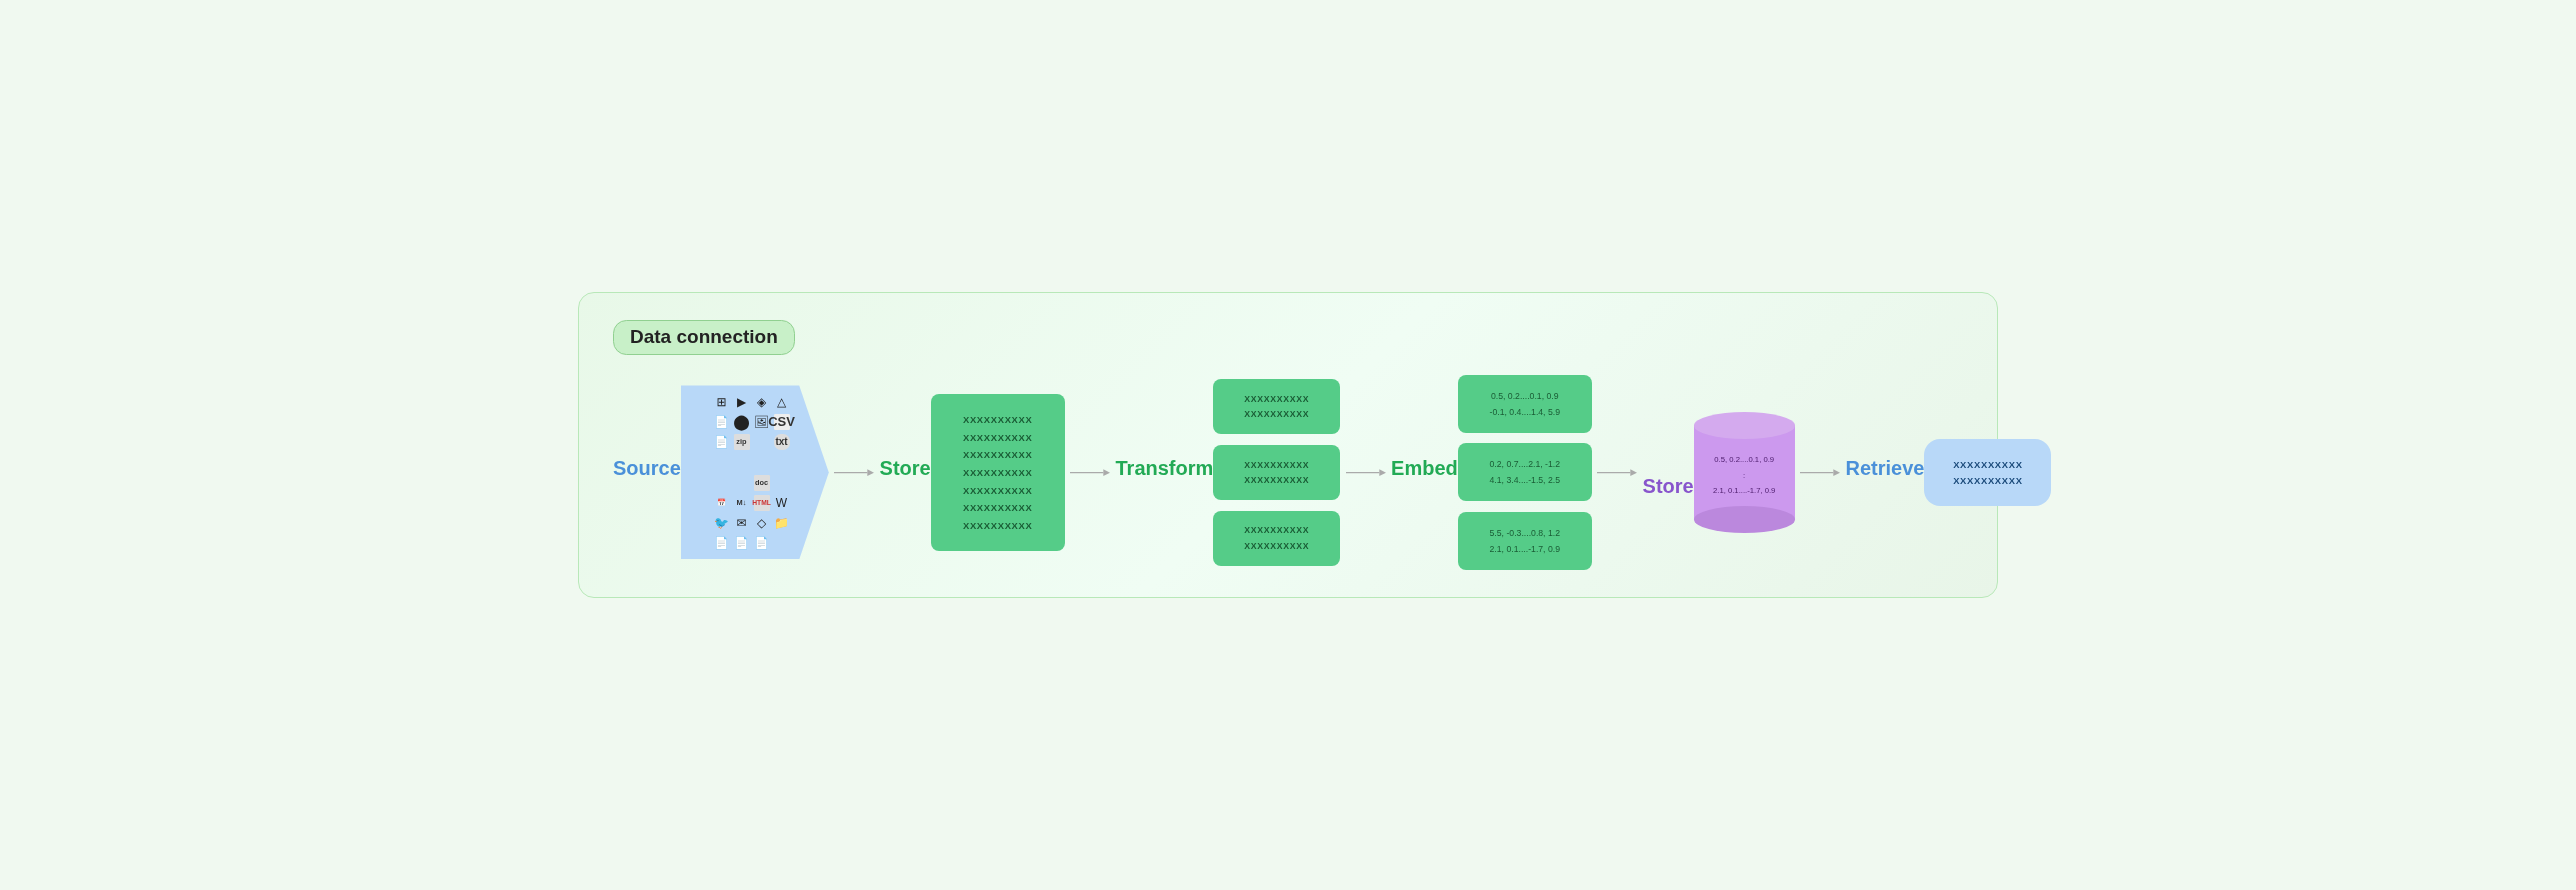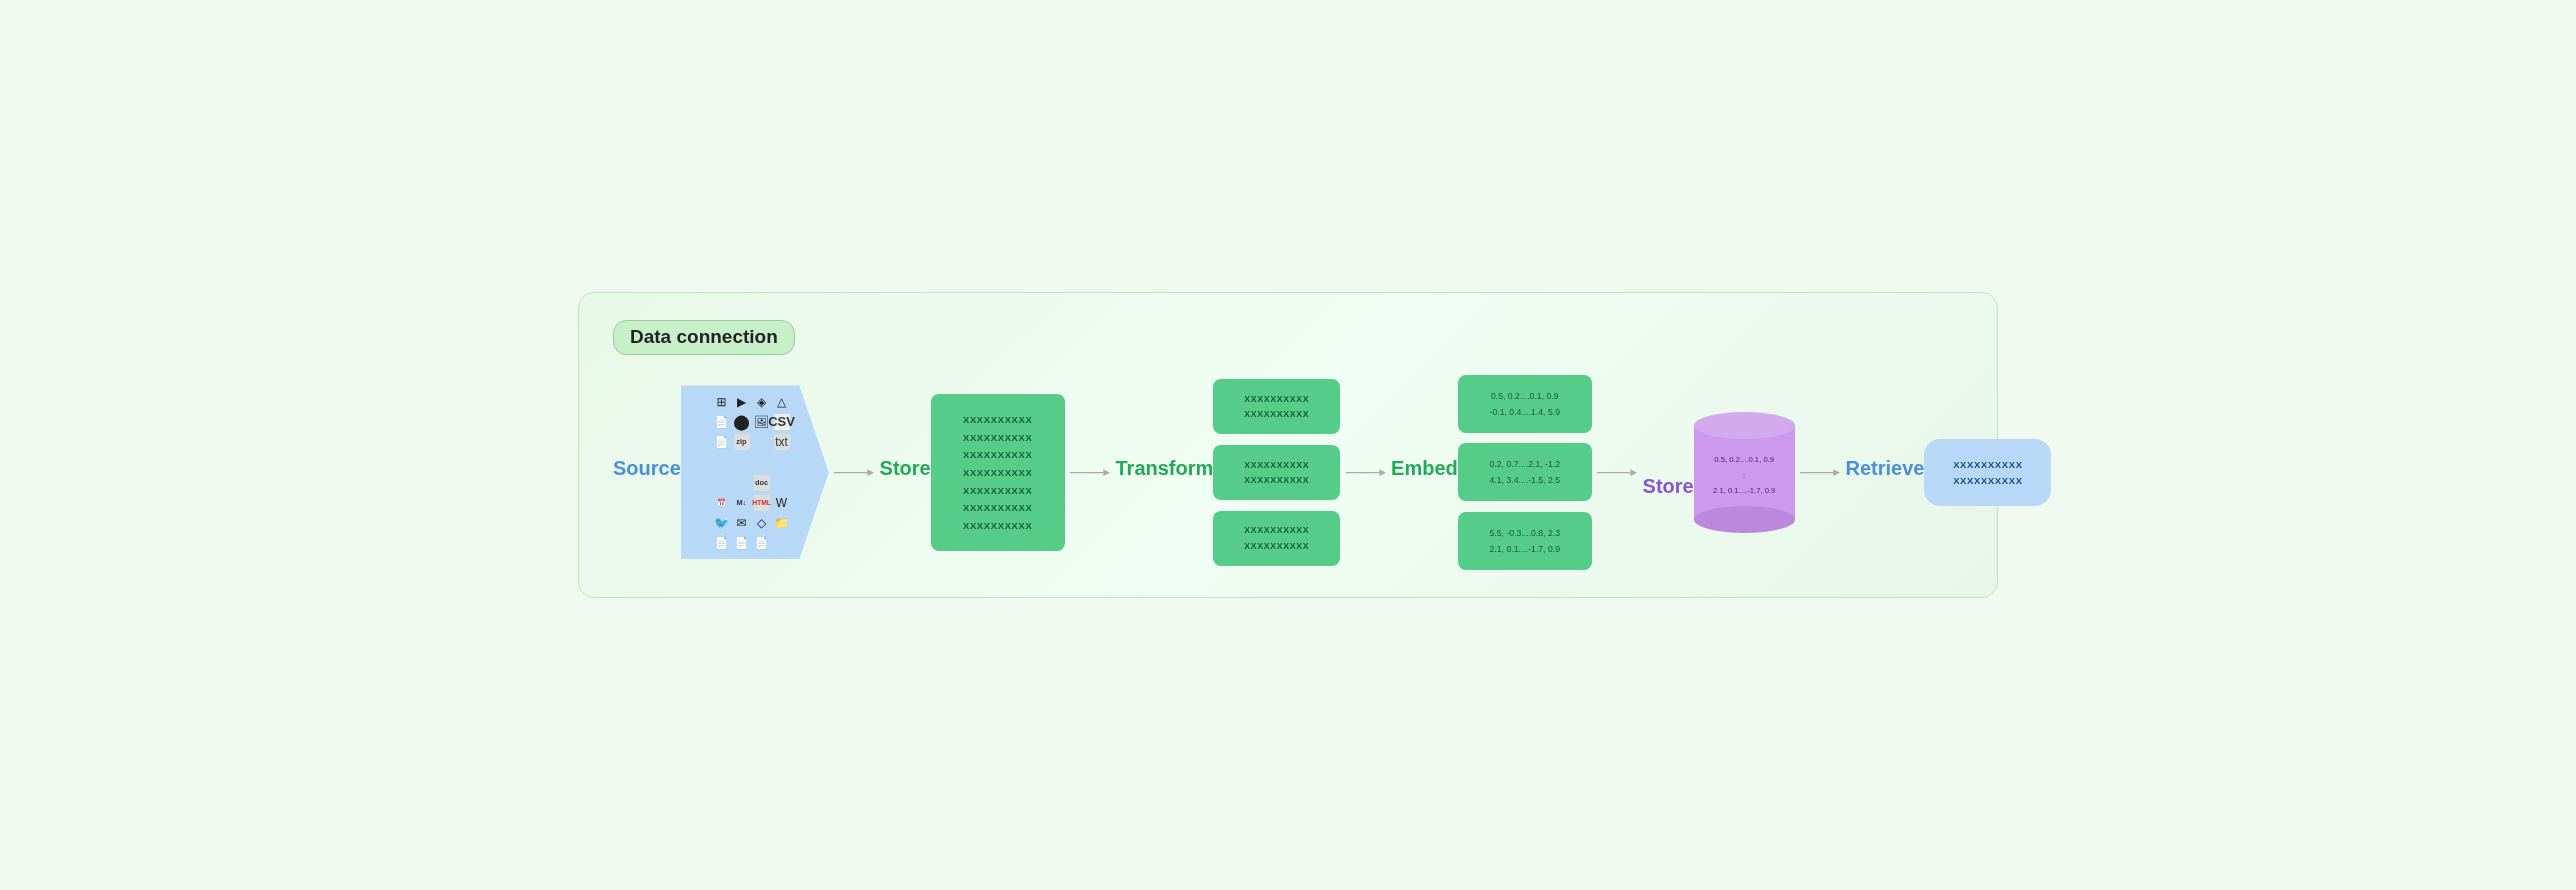--- a/index.html
+++ b/index.html
@@ -280,21 +280,21 @@
           <span>△</span>
 
           <span>📄</span>
           <span style="font-size:14.8px;">⬤</span>
           <span>🖼</span>
           <span style="font-size:13px;font-weight:700;background:#eee;border-radius:1.3px;color:#333;">CSV</span>
 
           <span>📄</span>
           <span style="font-size:7.4px;font-weight:700;background:#ddd;border-radius:1.3px;color:#333;text-align:center;">zip</span>
           <span style="font-size:7.4px;font-weight:700;background:#ddd;border-radius:1.3px;color:#333;margin-top:41px;">doc</span>
-          <span style="font-size:12px;font-weight:400;background:#ddd;border-radius:2px;color:#333;">txt</span>
+          <span style="font-size:10px;font-weight:700;background:#ddd;border-radius:7px;color:#333;">txt</span>
 
           <span style="font-size:7.4px;">📅</span>
           <span style="font-size:7.4px;font-weight:700;color:#333;">M↓</span>
           <span style="font-size:6.7px;font-weight:700;background:#ddd;border-radius:1.3px;color:#c33;">HTML</span>
           <span style="font-size:12px;font-weight:400;">W</span>
 
           <span>🐦</span>
           <span>✉</span>
           <span>◇</span>
           <span>📁</span>
@@ -364,21 +364,21 @@
       <div class="embed-col">
         <div class="embed-box">
           <span class="embed-text">0.5, 0.2....0.1, 0.9</span>
           <span class="embed-text">-0.1, 0.4....1.4, 5.9</span>
         </div>
         <div class="embed-box">
           <span class="embed-text">0.2, 0.7....2.1, -1.2</span>
           <span class="embed-text">4.1, 3.4....-1.5, 2.5</span>
         </div>
         <div class="embed-box">
-          <span class="embed-text">5.5, -0.3....0.8, 2.3</span>
+          <span class="embed-text">5.5, -0.3....0.8, 1.2</span>
           <span class="embed-text">2.1, 0.1....-1.7, 0.9</span>
         </div>
       </div>
     </div>
 
     <div class="arrow">
       <svg class="arrow-svg" viewBox="0 0 60 20" fill="none" xmlns="http://www.w3.org/2000/svg">
         <line x1="0" y1="10" x2="50" y2="10" stroke="#aaa" stroke-width="2"></line>
         <polygon points="50,5 60,10 50,15" fill="#aaa"></polygon>
       </svg>

